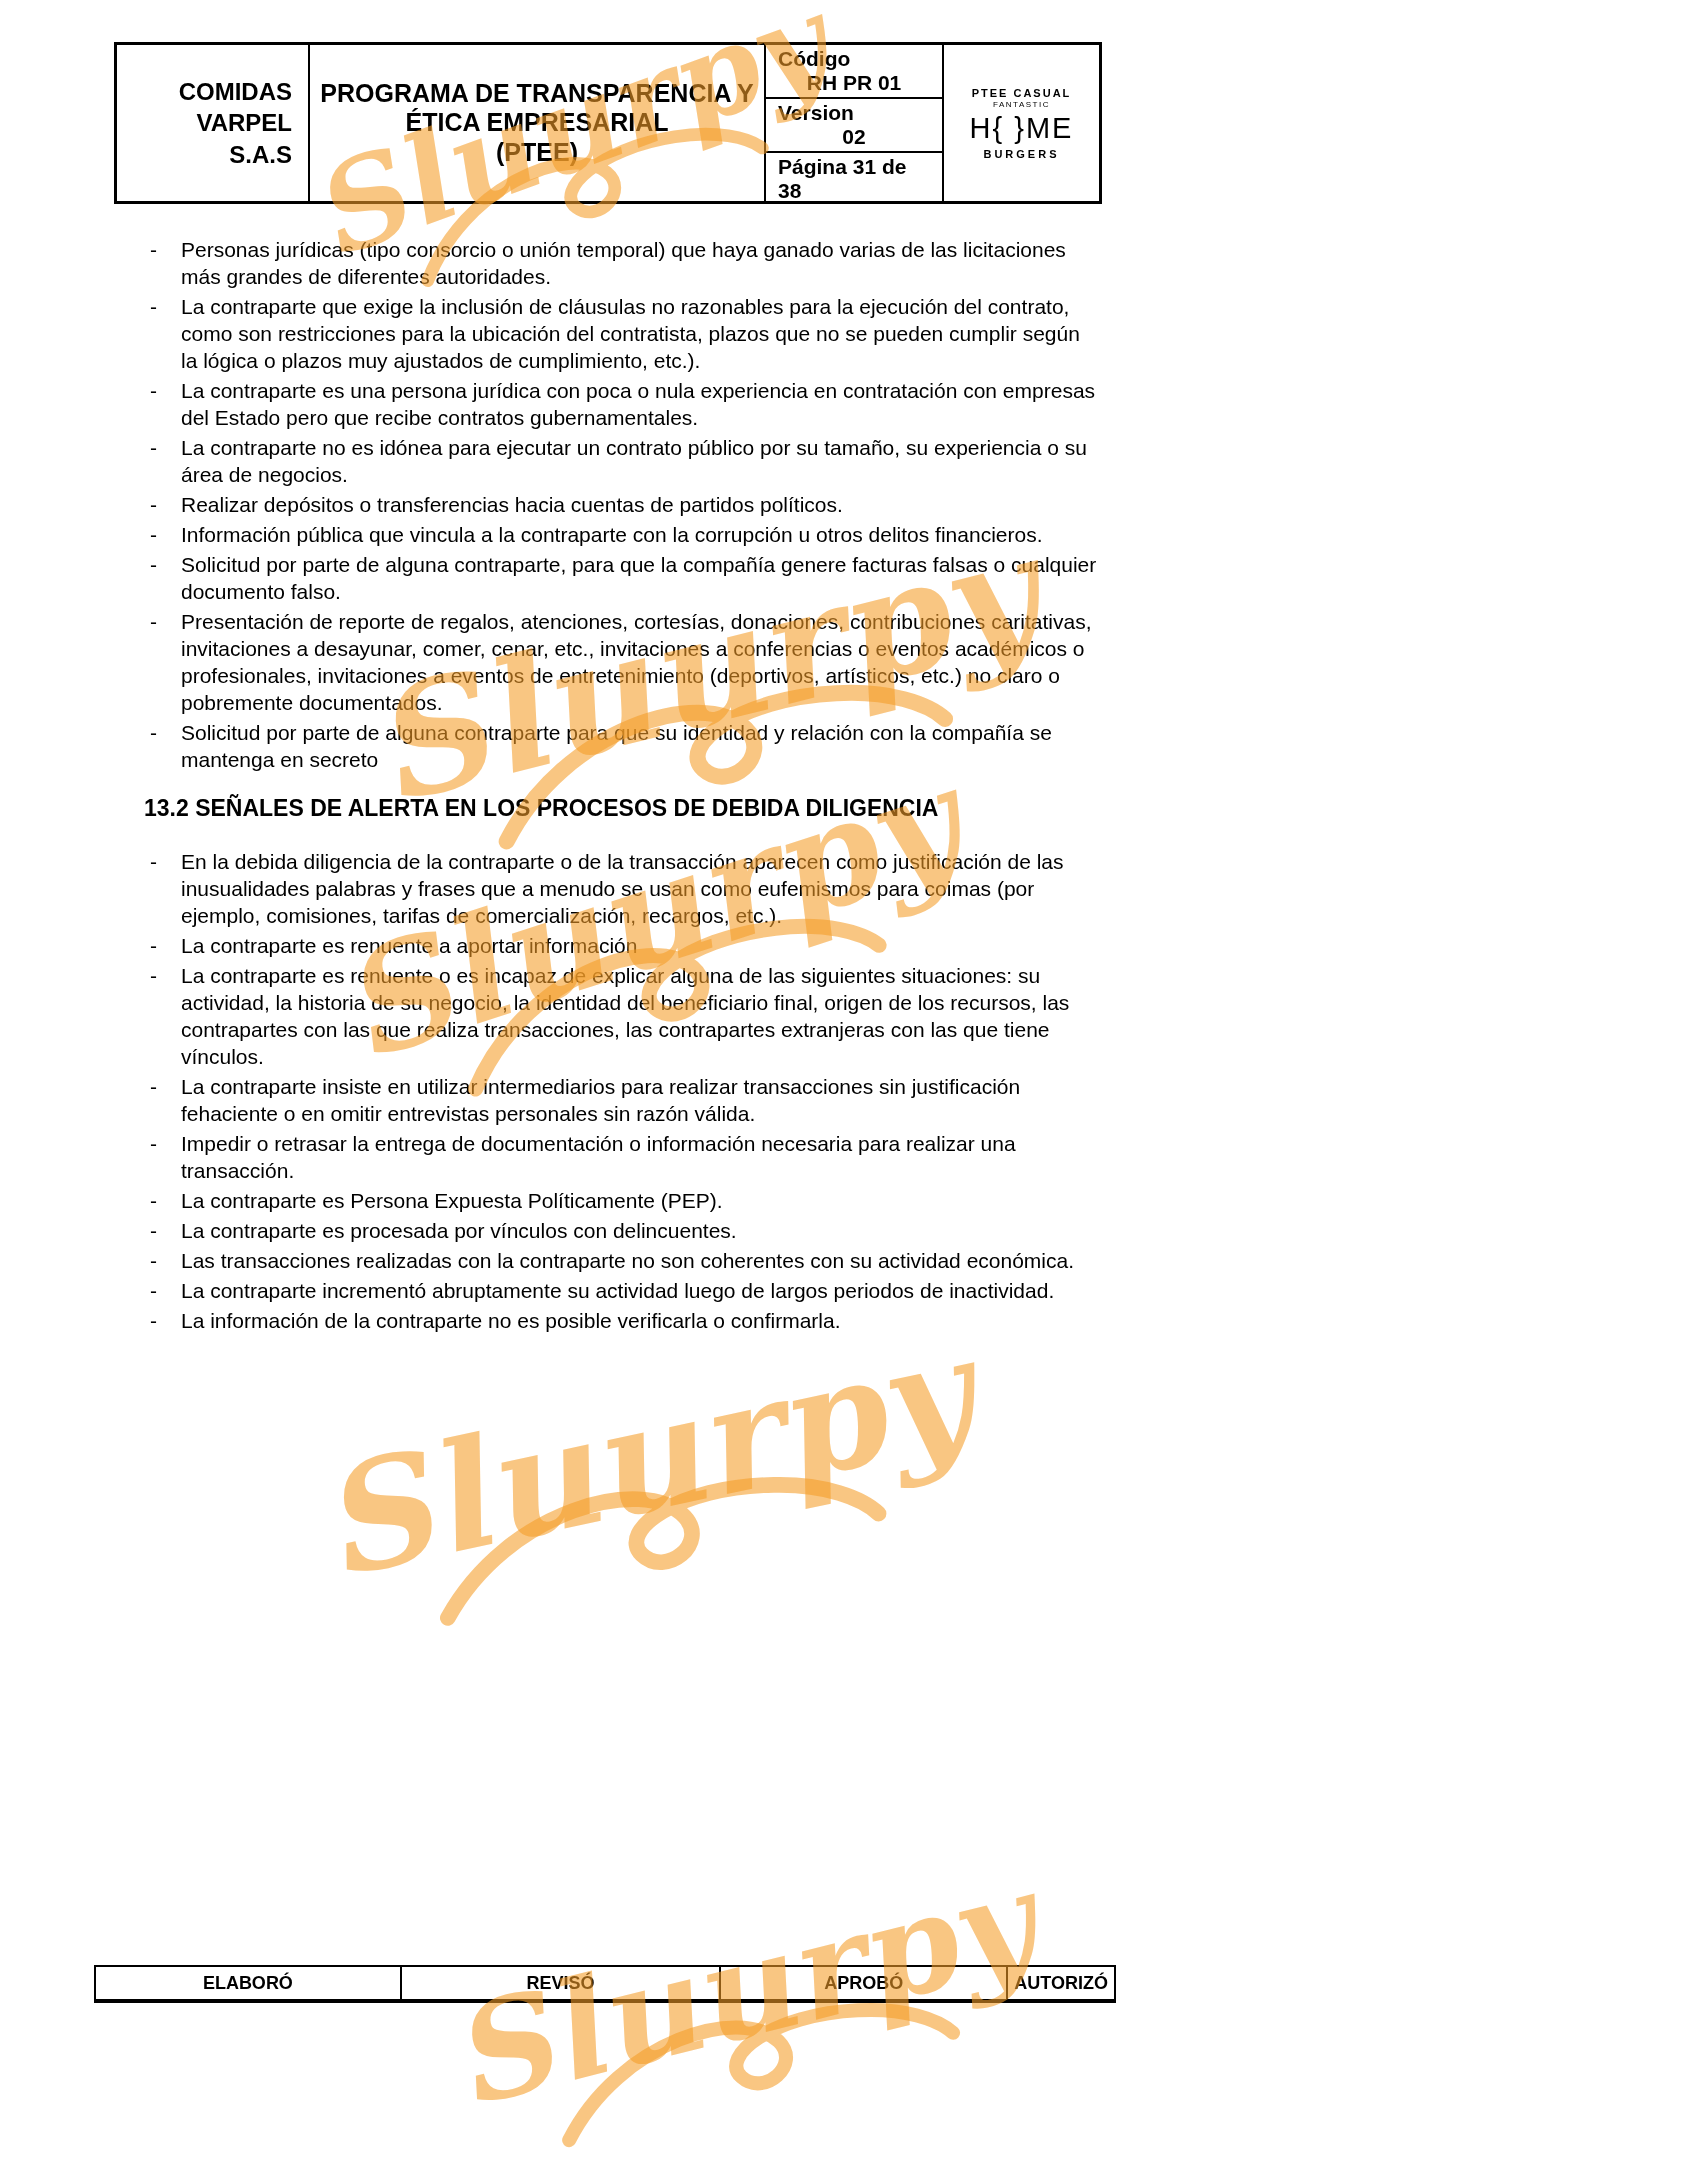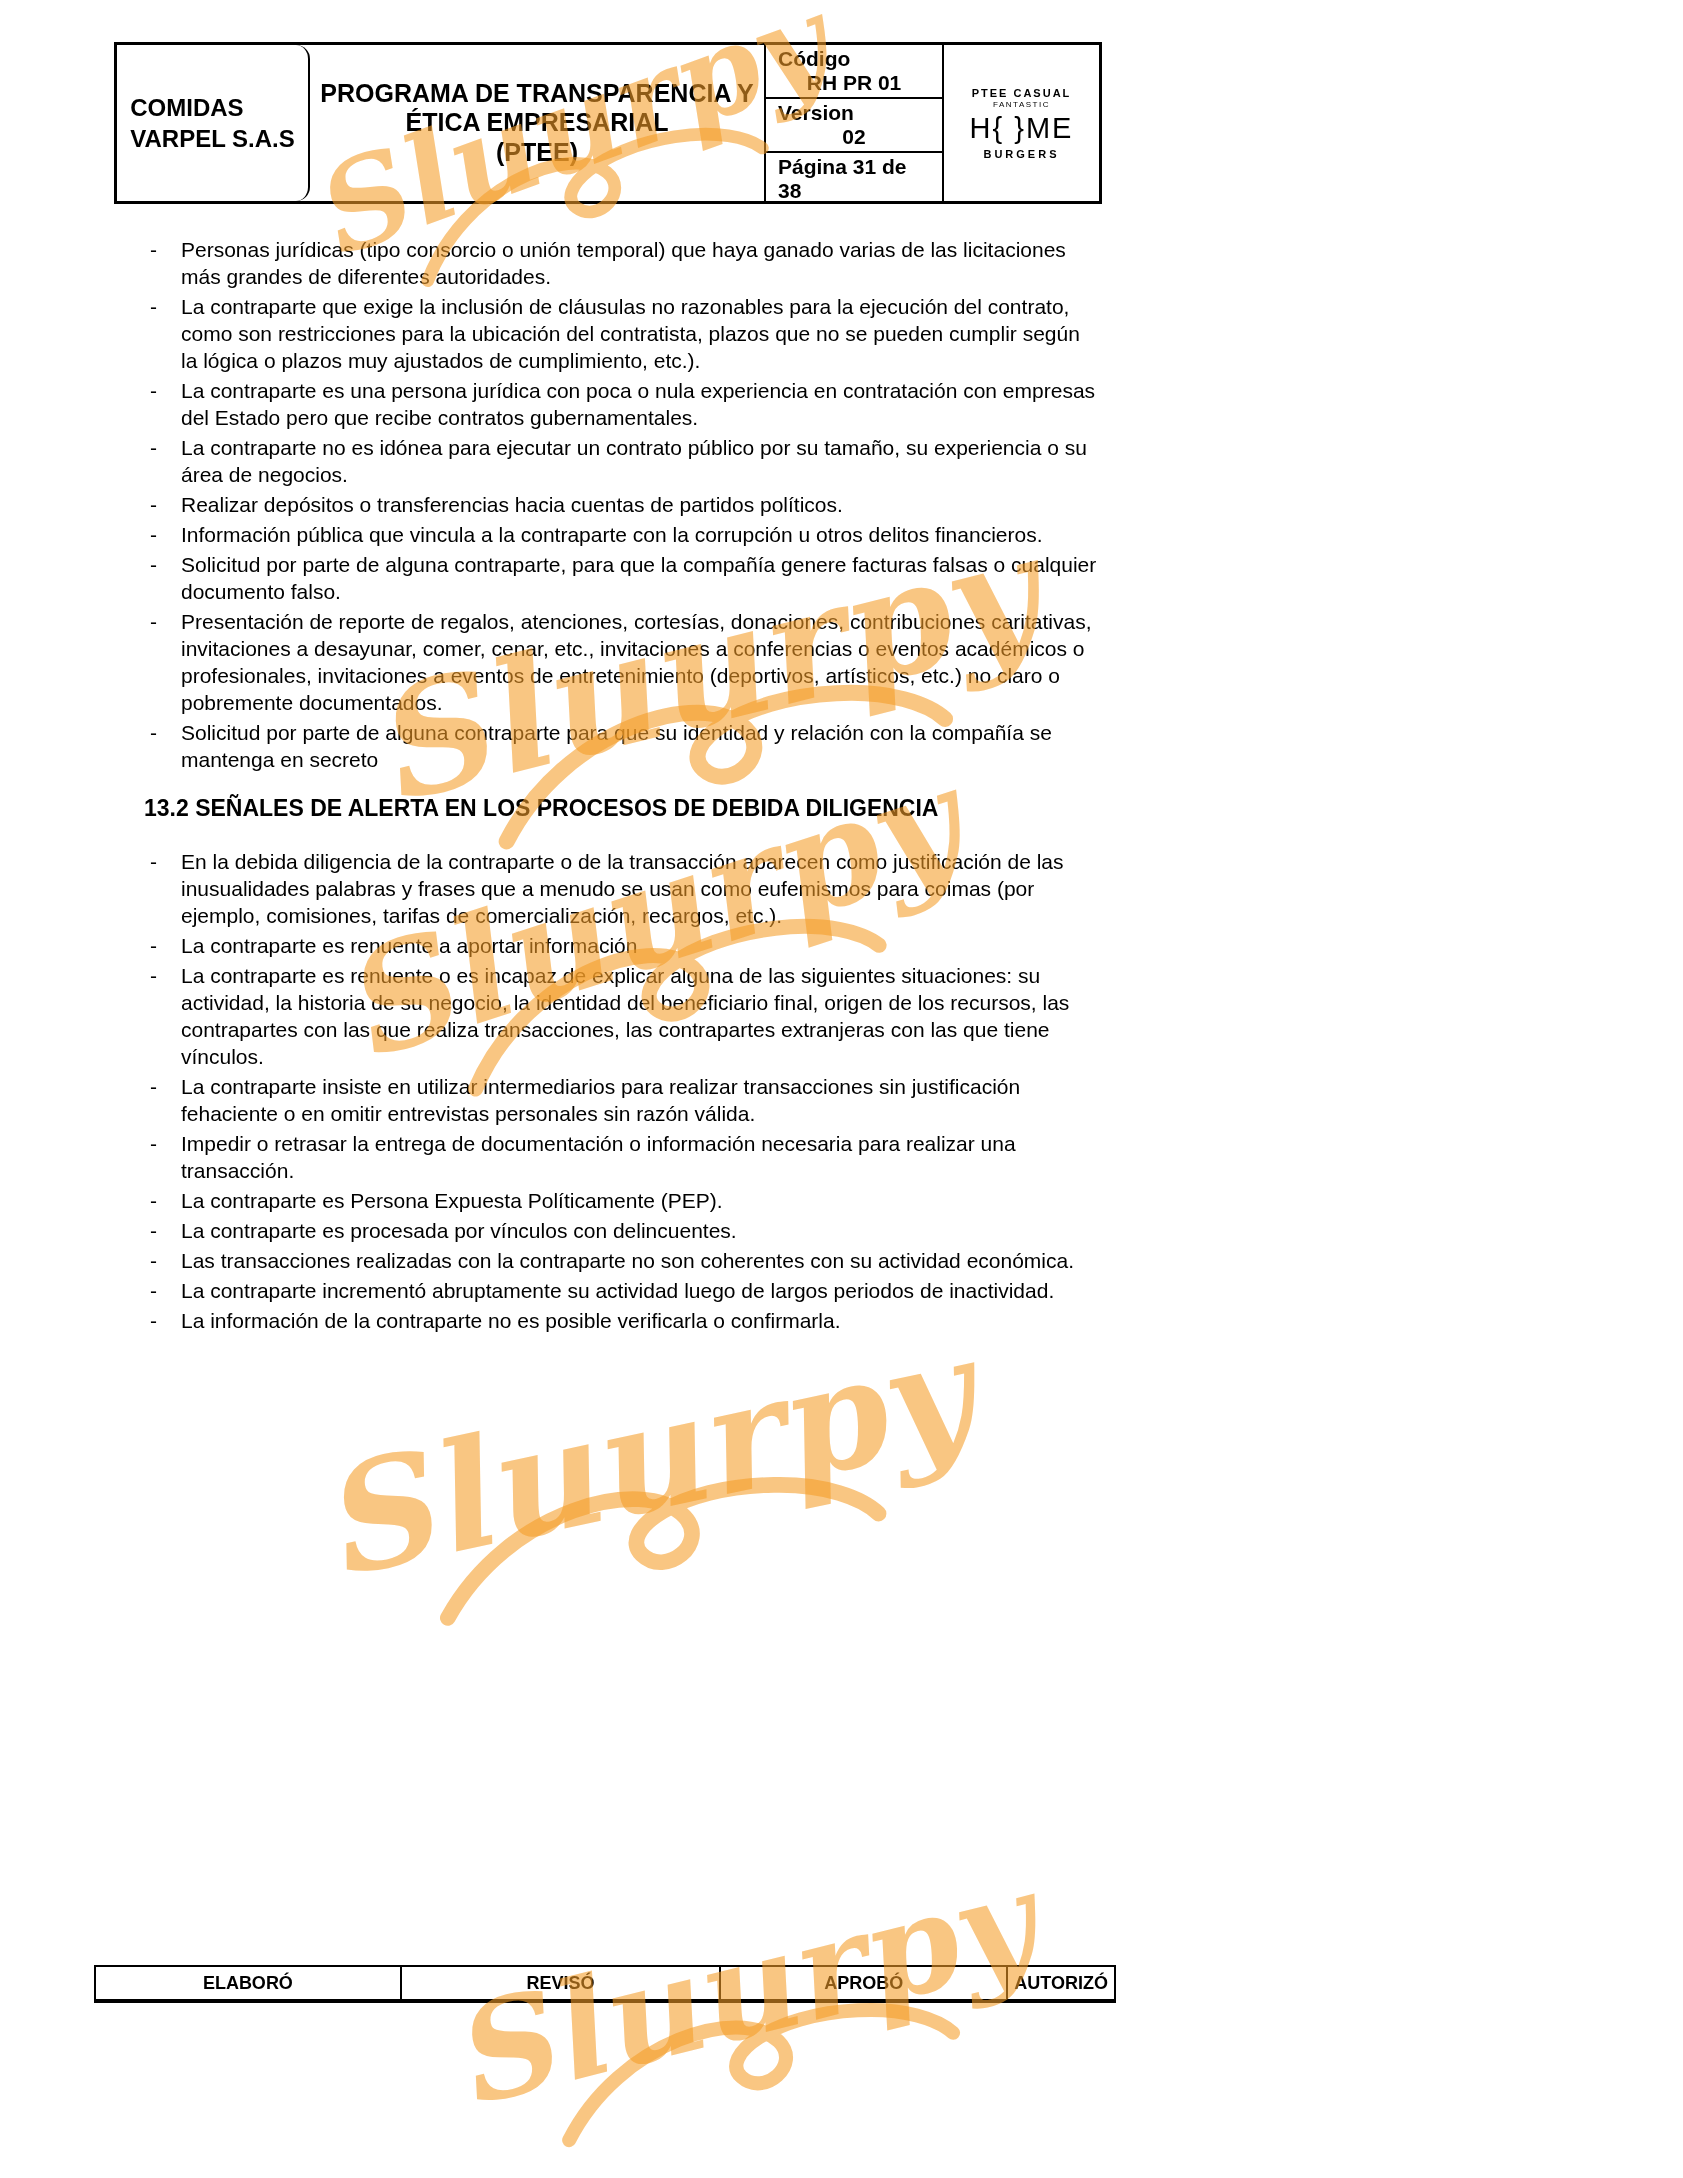--- a/index.html
+++ b/index.html
@@ -11,22 +11,22 @@
 
   
   .header-table {
     position:absolute; left:114px; top:42px; width:988px; height:162px;
     border:3px solid #000; display:flex;
   }
   .ht-cell { border-right:2.5px solid #000; }
   .ht-cell:last-child { border-right:none; }
   .cell-company {
     width:193px; display:flex; align-items:center; justify-content:center;
-    text-align:left; font-weight:bold; font-size:24px; line-height:1.3;
-    white-space:pre-line; padding:0 1px;border-radius:14px;
+    text-align:right; font-weight:bold; font-size:24px; line-height:1.3;
+    white-space:pre-line; padding:0 16px;
   }
   .cell-title {
     width:456px; display:flex; align-items:center; justify-content:center;
     text-align:center; font-weight:bold; font-size:25px; line-height:1.18;
     white-space:pre-line; padding:0 8px;
   }
   .cell-code { width:178px; display:flex; flex-direction:column; font-weight:bold; font-size:21px; line-height:24px; }
   .code-row { flex:1; padding:2px 12px; border-bottom:2.5px solid #000; }
   .code-row:last-child { border-bottom:none; }
   .code-value { text-align:center; }

